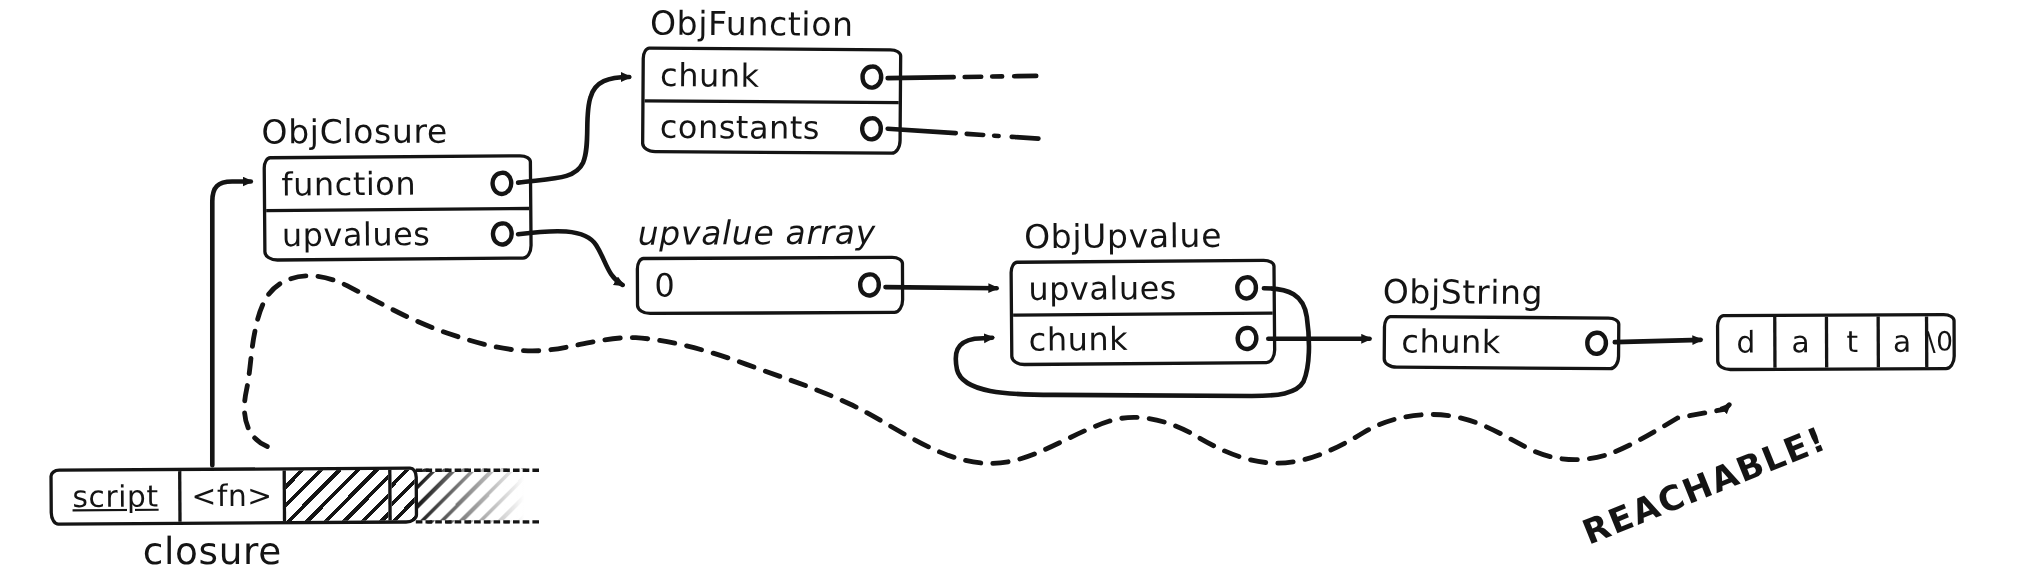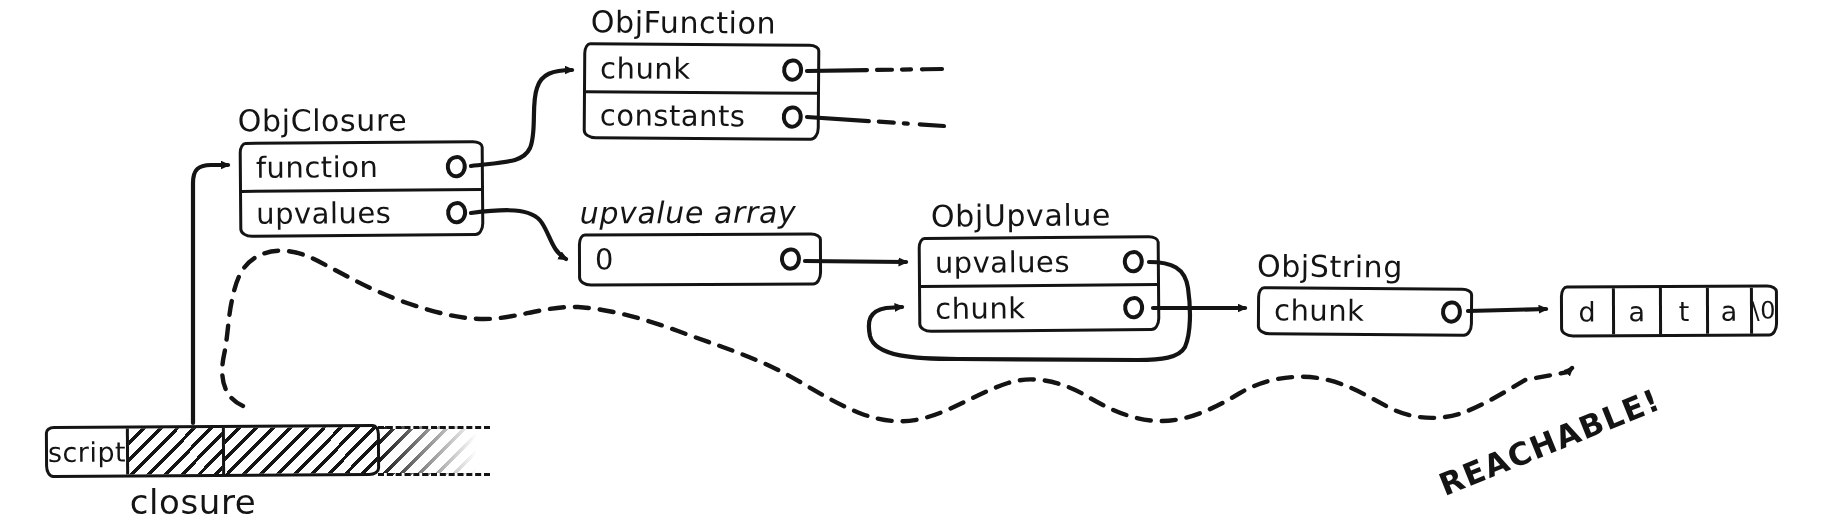--- a/index.html
+++ b/index.html
@@ -122,21 +122,22 @@
 
   <div class="hbox r-c" style="left:1560px;top:285px;width:218px;height:52px;display:flex;">
     <div class="scell" style="width:23%;">d</div>
     <div class="scell" style="width:22.5%;">a</div>
     <div class="scell" style="width:22%;">t</div>
     <div class="scell" style="width:20.5%;">a</div>
     <div class="scell" style="width:12%;font-size:24px;">\0</div>
   </div>
 
   <div class="stack" style="left:45px;top:425px;width:335px;height:52px;">
-    <div class="scell" style="width:78px;">script</div>
+    <div class="scell" style="width:114px;text-decoration:underline;">script</div>
+    <div class="scell" style="width:95px;">&lt;fn&gt;</div>
     <div class="scell hatch" style="width:96px;"></div>
     <div class="scell hatch" style="flex:1;"></div>
   </div>
   <div class="stack-ext" style="left:378px;top:426px;width:112px;height:50px;"></div>
   <div class="freelabel" style="left:108px;top:482px;width:170px;">closure</div>
 
   <div class="reachable" style="left:1432px;top:424px;">REACHABLE!</div>
 
   <svg class="wires" width="1842" height="520" viewBox="0 0 1842 520">
     <defs>

